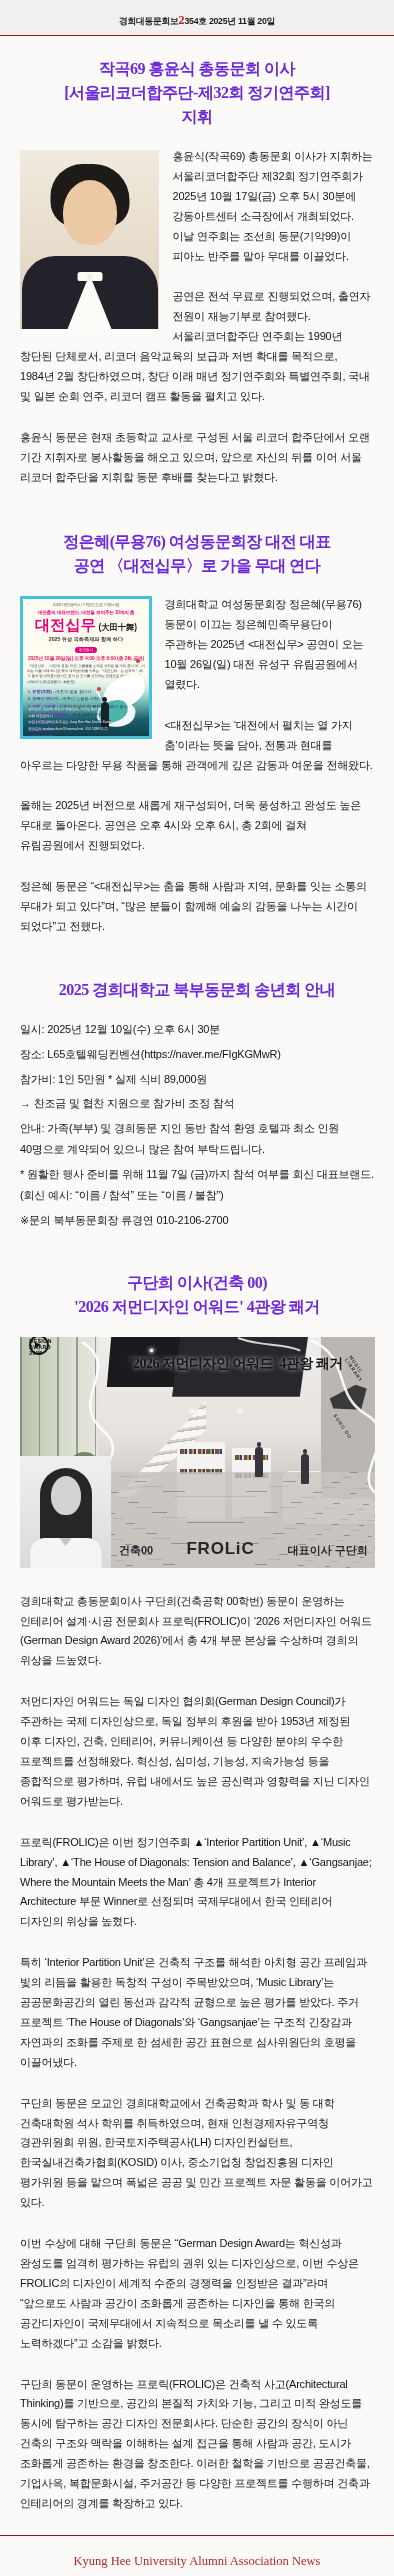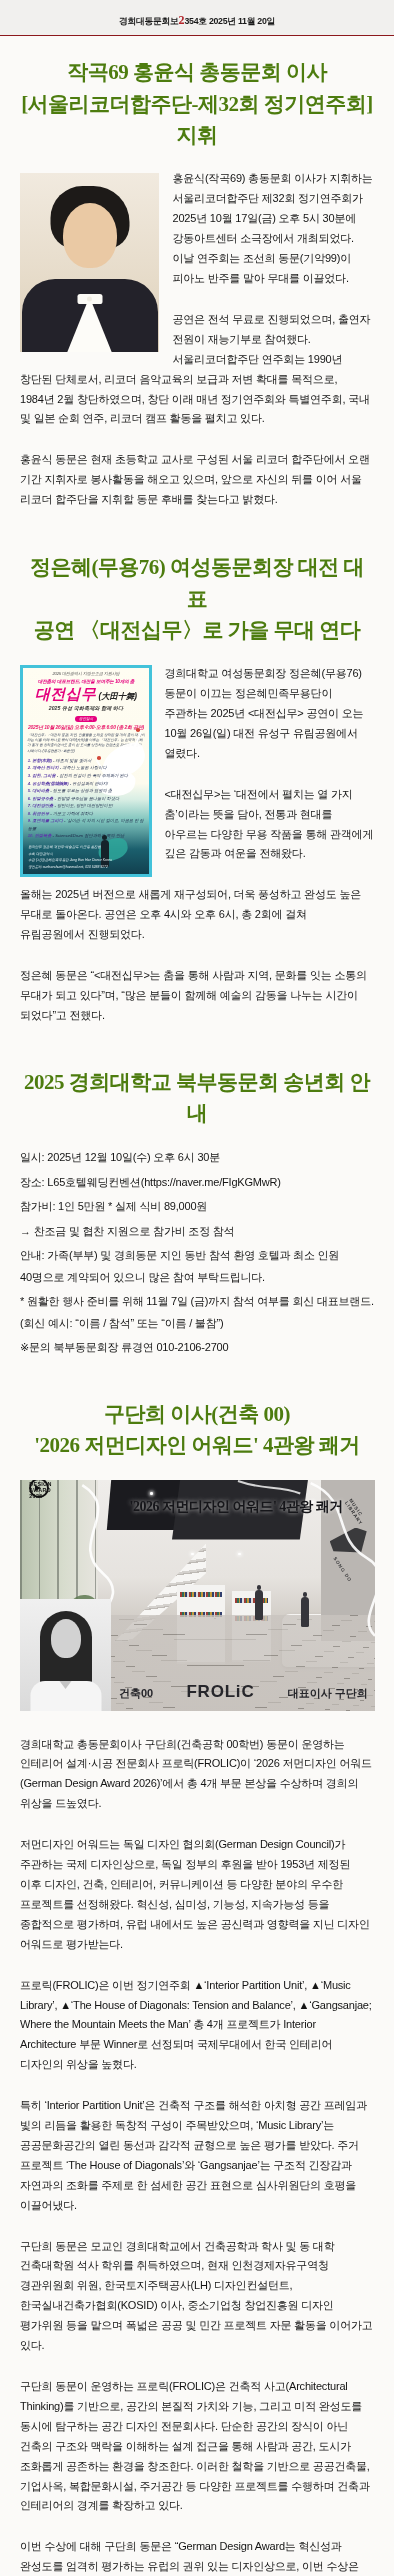--- a/index.html
+++ b/index.html
@@ -8,44 +8,44 @@
 
   
   .masthead-band{background:#f1f0ee;padding:12.5px 20px 7.3px;display:flex;align-items:baseline;justify-content:center;}
   .masthead{font-size:8.8px;font-weight:800;color:#1a1a1a;letter-spacing:-0.3px;}
   .page-num{font-family:"Liberation Serif","DejaVu Serif",serif;font-size:12px;font-weight:700;color:#b3242a;}
   .issue{font-size:8.8px;font-weight:800;color:#1a1a1a;letter-spacing:-0.3px;}
   .rule{height:1.6px;background:#8c181c;width:100%;}
 
   
   article{padding:0 20px;}
-  h1.a-title{font-family:"Liberation Serif","DejaVu Serif",serif;font-size:21px;font-weight:700;color:#4d7c0f;
+  h1.a-title{font-family:"Liberation Serif","DejaVu Serif",serif;font-size:16px;font-weight:700;color:#6d28d9;
     text-align:center;line-height:1.5;letter-spacing:-0.5px;margin:21px 0 17.6px;}
   .article-body{display:flow-root;}
   .article-body p, .info-block p{font-size:11px;line-height:1.81;letter-spacing:-0.2px;color:#141414;margin:0 0 21px;
     text-align:left;word-break:keep-all;}
   .info-block p{margin:0 0 3.1px;line-height:1.95;}
 
   
   .photo-man{float:left;width:139px;height:179px;margin:3.1px 13.5px 5.2px 0;position:relative;overflow:hidden;
     background:linear-gradient(180deg,#f1eadf 0%,#e6dbc9 60%,#dbcfba 100%);}
   .photo-man div{position:absolute;}
   .m-hair{top:13.5px;left:50%;transform:translateX(-50%);width:79px;height:63px;background:#1d1a18;border-radius:32px 36px 23px 25px;}
   .m-face{top:30px;left:50%;transform:translateX(-50%);width:54px;height:65px;background:#eac9a4;border-radius:50% 50% 46% 46%;}
   .m-suit{bottom:-6.2px;left:50%;transform:translateX(-50%);width:136px;height:79px;background:#23222a;border-radius:33px 33px 0 0;}
   .m-shirt{bottom:-6.2px;left:50%;transform:translateX(-50%);width:49px;height:61px;background:#fdfcf8;
     clip-path:polygon(50% 0,100% 100%,0 100%);}
   .m-bow{bottom:48px;left:50%;transform:translateX(-50%);width:25px;height:9.3px;background:#fbfaf5;border-radius:2.6px;}
   .m-bow::before{content:"";position:absolute;left:50%;top:50%;transform:translate(-50%,-50%);width:5.2px;height:5.2px;
     background:#efece2;border-radius:50%;}
 
   
-  .poster{float:left;width:132px;height:212px;margin:1px 12.5px 5.2px 0;border:3.6px solid #43c2da;box-sizing:border-box;
+  .poster{float:left;width:132px;height:143px;margin:1px 12.5px 5.2px 0;border:3.6px solid #43c2da;box-sizing:border-box;
     position:relative;overflow:hidden;text-align:center;
-    background:linear-gradient(180deg,#fffdf2 0%,#fdfbee 56%,#d8eee4 64%,#7fc4bd 74%,#1b5f6d 88%,#11404f 100%);font-style:italic;}
+    background:linear-gradient(180deg,#fffdf2 0%,#fdfbee 56%,#d8eee4 64%,#7fc4bd 74%,#1b5f6d 88%,#11404f 100%);}
   .ps-program{font-size:4.2px;color:#555;margin-top:3.1px;letter-spacing:-0.2px;}
   .ps-brand{font-size:4.7px;font-weight:800;color:#e5007e;margin-top:2.1px;letter-spacing:-0.2px;}
   .ps-title-row{margin-top:1px;}
   .ps-title{font-size:15px;font-weight:900;color:#e5007e;letter-spacing:0.3px;}
   .ps-hanja{font-size:8.3px;font-weight:700;color:#222;}
   .ps-sub{font-size:5.2px;font-weight:700;color:#333;margin-top:1px;}
   .ps-badge{display:inline-block;font-size:3.6px;color:#fff;background:#e5007e;border-radius:4.2px;padding:1px 4.2px;margin-top:2.6px;}
   .ps-date{font-size:5px;font-weight:800;color:#e8186a;margin-top:1.6px;letter-spacing:-0.2px;}
   .ps-desc{font-size:3.5px;color:#24304a;text-align:left;line-height:1.55;margin:2.6px 4.2px 0;letter-spacing:-0.1px;}
   .ps-list{list-style:none;margin:2.6px 0 0;padding:0 0 0 4.7px;text-align:left;font-size:4.2px;line-height:1.8;position:relative;z-index:2;}
@@ -287,22 +287,22 @@
         <span class="cap-title">대표이사 구단희</span>
       </div>
     </figure>
 
     <div class="article-body">
       <p>경희대학교 총동문회이사 구단희(건축공학 00학번) 동문이 운영하는 인테리어 설계·시공 전문회사 프로릭(FROLIC)이 ‘2026 저먼디자인 어워드(German Design Award 2026)’에서 총 4개 부문 본상을 수상하며 경희의 위상을 드높였다.</p>
       <p>저먼디자인 어워드는 독일 디자인 협의회(German Design Council)가 주관하는 국제 디자인상으로, 독일 정부의 후원을 받아 1953년 제정된 이후 디자인, 건축, 인테리어, 커뮤니케이션 등 다양한 분야의 우수한 프로젝트를 선정해왔다. 혁신성, 심미성, 기능성, 지속가능성 등을 종합적으로 평가하며, 유럽 내에서도 높은 공신력과 영향력을 지닌 디자인 어워드로 평가받는다.</p>
       <p>프로릭(FROLIC)은 이번 정기연주회 ▲‘Interior Partition Unit’, ▲‘Music Library’, ▲‘The House of Diagonals: Tension and Balance’, ▲‘Gangsanjae; Where the Mountain Meets the Man’ 총 4개 프로젝트가 Interior Architecture 부문 Winner로 선정되며 국제무대에서 한국 인테리어 디자인의 위상을 높혔다.</p>
       <p>특히 ‘Interior Partition Unit’은 건축적 구조를 해석한 아치형 공간 프레임과 빛의 리듬을 활용한 독창적 구성이 주목받았으며, ‘Music Library’는 공공문화공간의 열린 동선과 감각적 균형으로 높은 평가를 받았다. 주거 프로젝트 ‘The House of Diagonals’와 ‘Gangsanjae’는 구조적 긴장감과 자연과의 조화를 주제로 한 섬세한 공간 표현으로 심사위원단의 호평을 이끌어냈다.</p>
       <p>구단희 동문은 모교인 경희대학교에서 건축공학과 학사 및 동 대학 건축대학원 석사 학위를 취득하였으며, 현재 인천경제자유구역청 경관위원회 위원, 한국토지주택공사(LH) 디자인컨설턴트, 한국실내건축가협회(KOSID) 이사, 중소기업청 창업진흥원 디자인 평가위원 등을 맡으며 폭넓은 공공 및 민간 프로젝트 자문 활동을 이어가고 있다.</p>
+      <p>이번 수상에 대해 구단희 동문은 “German Design Award는 혁신성과 완성도를 엄격히 평가하는 유럽의 권위 있는 디자인상으로, 이번 수상은 FROLIC의 디자인이 세계적 수준의 경쟁력을 인정받은 결과”라며 “앞으로도 사람과 공간이 조화롭게 공존하는 디자인을 통해 한국의 공간디자인이 국제무대에서 지속적으로 목소리를 낼 수 있도록 노력하겠다”고 소감을 밝혔다.</p>
       <p>구단희 동문이 운영하는 프로릭(FROLIC)은 건축적 사고(Architectural Thinking)를 기반으로, 공간의 본질적 가치와 기능, 그리고 미적 완성도를 동시에 탐구하는 공간 디자인 전문회사다. 단순한 공간의 장식이 아닌 건축의 구조와 맥락을 이해하는 설계 접근을 통해 사람과 공간, 도시가 조화롭게 공존하는 환경을 창조한다. 이러한 철학을 기반으로 공공건축물, 기업사옥, 복합문화시설, 주거공간 등 다양한 프로젝트를 수행하며 건축과 인테리어의 경계를 확장하고 있다.</p>
-      <p>이번 수상에 대해 구단희 동문은 “German Design Award는 혁신성과 완성도를 엄격히 평가하는 유럽의 권위 있는 디자인상으로, 이번 수상은 FROLIC의 디자인이 세계적 수준의 경쟁력을 인정받은 결과”라며 “앞으로도 사람과 공간이 조화롭게 공존하는 디자인을 통해 한국의 공간디자인이 국제무대에서 지속적으로 목소리를 낼 수 있도록 노력하겠다”고 소감을 밝혔다.</p>
     </div>
   </article>
 
   <div class="footer-wrap">
     <div class="rule"></div>
     <div class="footer-text">Kyung Hee University Alumni Association News</div>
   </div>
 
 </div>
 

